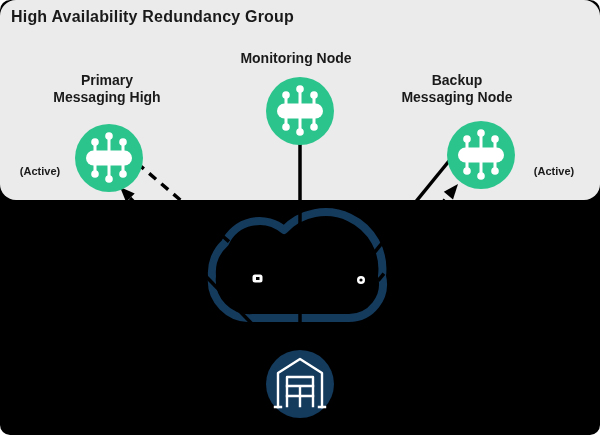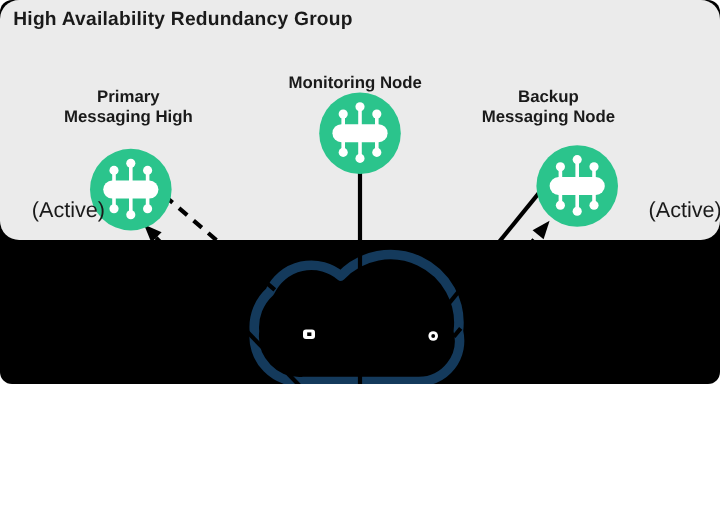--- a/index.html
+++ b/index.html
@@ -1,18 +1,18 @@
 <!DOCTYPE html>
 <html style="--card-bg: #000000; --panel-bg: #ebebeb; --node-green: #2bc48c; --navy: #143a5c; --line-black: #000000; --text: #1a1a1a;"><head>
 <meta charset="utf-8">
 <style>
   html,body{margin:0;padding:0;background:#ffffff;}
   .card{
     position:relative;
-    width:600px;height:320px;
+    width:600px;height:435px;
     background:var(--card-bg,#000);
     border-radius:10px;
     overflow:hidden;
     font-family:"Liberation Sans", sans-serif;
   }
   .panel{
     position:absolute;left:0;top:0;
     width:600px;height:200px;
     background:var(--panel-bg,#ebebeb);
     border-radius:16px;
@@ -23,23 +23,22 @@
     font-size:16px;font-weight:700;color:var(--text,#1a1a1a);
     letter-spacing:.2px;
   }
   .node-label{
     position:absolute;transform:translateX(-50%);
     font-size:14px;font-weight:700;color:var(--text,#1a1a1a);
     text-align:center;line-height:1.22;white-space:pre-line;
   }
   .status-label{
     position:absolute;transform:translateX(-50%);
-    font-size:18px;font-weight:400;color:var(--text,#1a1a1a);
+    font-size:11px;font-weight:700;color:var(--text,#1a1a1a);
     white-space:nowrap;
-    margin-left:17px;
   }
   .green-fill{fill:var(--node-green,#2bc48c);}
   .navy-fill{fill:var(--navy,#143a5c);}
   .white-stroke{stroke:#ffffff;fill:none;}
   .black-line{stroke:var(--line-black,#000);fill:none;}
 </style>
 </head>
 <body>
 
 <div class="card">
@@ -110,20 +109,20 @@
 
     <use href="#msg-node" x="109" y="158"></use>
     <use href="#msg-node" x="300" y="111"></use>
     <use href="#msg-node" x="481" y="155"></use>
 
     <use href="#warehouse" x="300" y="384"></use>
   </svg>
 
   <div class="node-label" style="left:107px;top:72px">Primary
 Messaging High</div>
-  <div class="node-label" style="left:296px;top:60px">Monitoring Node</div>
+  <div class="node-label" style="left:296px;top:50px">Monitoring Node</div>
   <div class="node-label" style="left:457px;top:72px">Backup
 Messaging Node</div>
 
   <div class="status-label" style="left:40px;top:165px">(Active)</div>
   <div class="status-label" style="left:554px;top:165px">(Active)</div>
 
 </div>
 
 </body></html>

